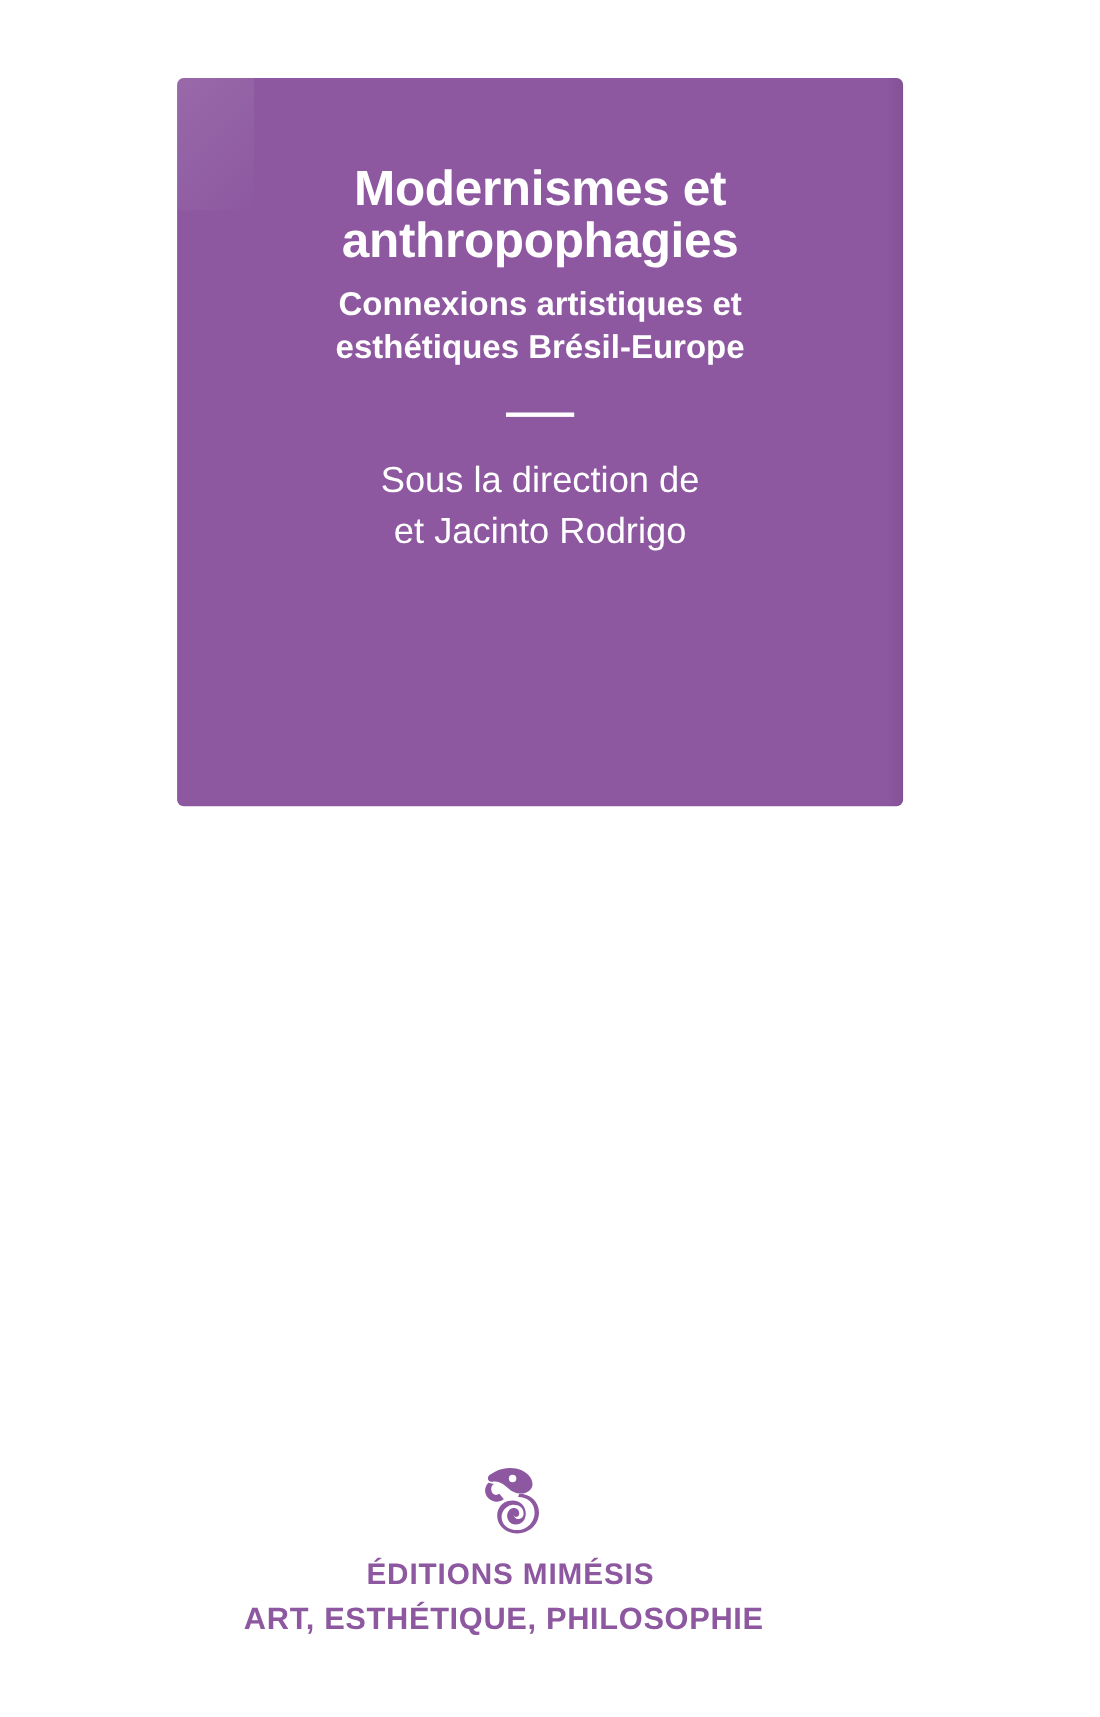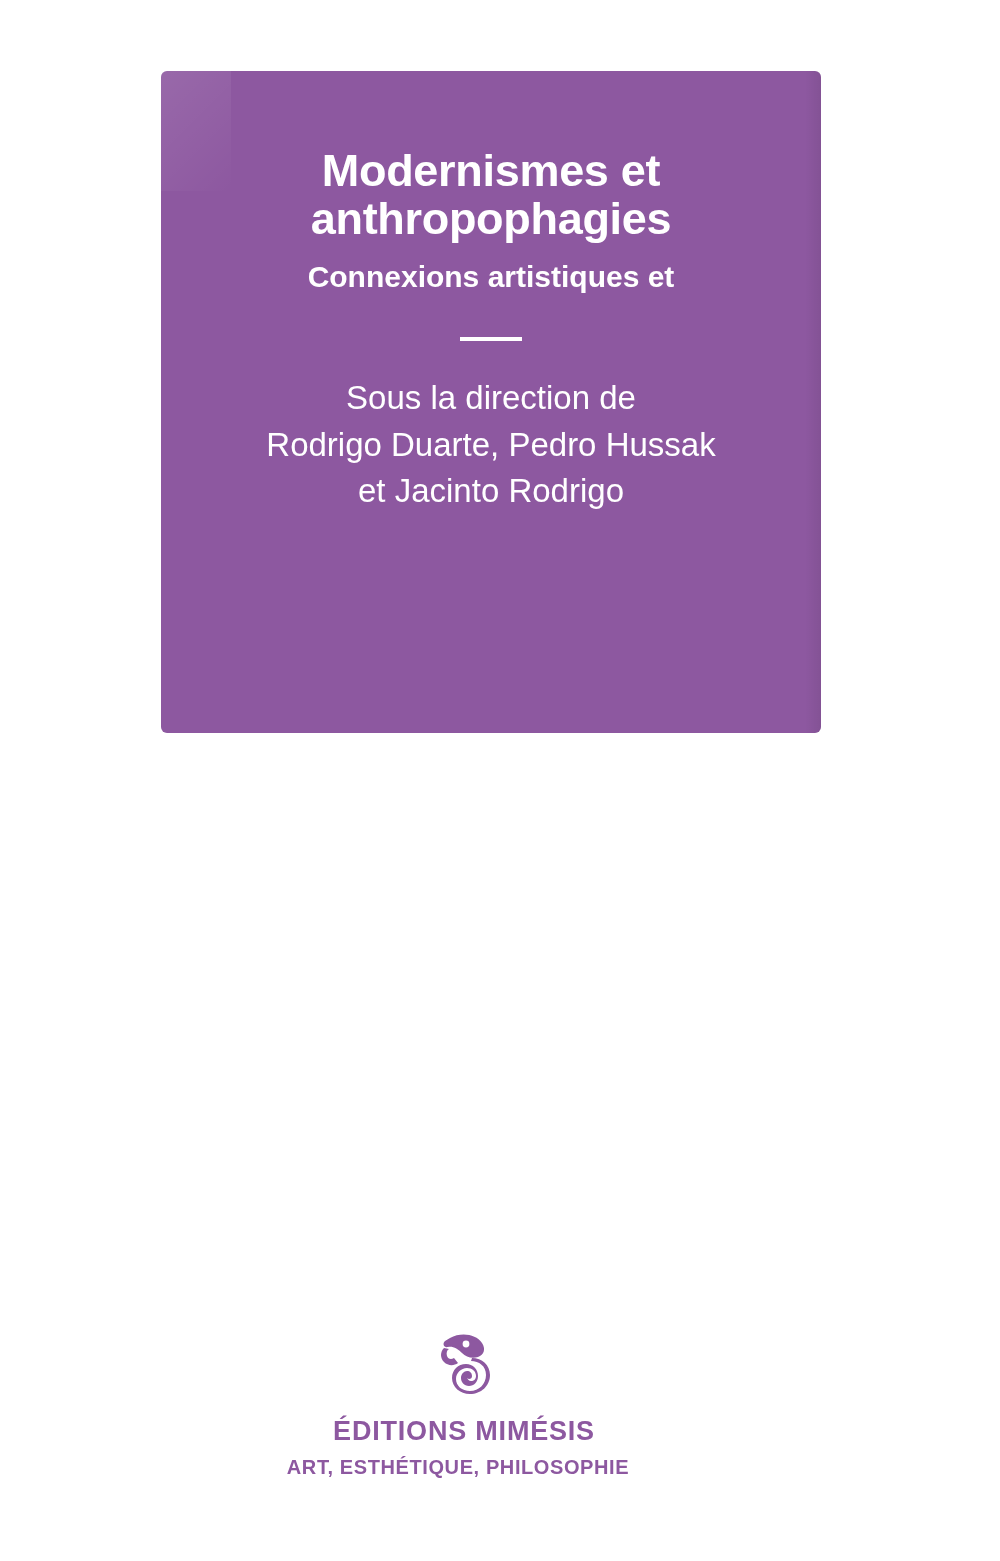--- a/index.html
+++ b/index.html
@@ -110,46 +110,46 @@
     margin: 0 auto 14px auto;
     display: block;
   }
   .publisher-name {
     font-size: 27px;
     font-weight: bold;
     letter-spacing: 0.8px;
     margin: 0;
   }
   .publisher-tagline {
-    font-size: 20px;
+    font-size: 28px;
     font-weight: bold;
     letter-spacing: 0.6px;
     margin: 9px 12px 0 0;
   }
 </style>
 </head>
 <body>
 
 <div class="cover-panel">
   <div class="cover-inner" style="top:76px;">
 
     <h1 class="title">
       <span class="title-line">Modernismes et</span>
       <span class="title-line">anthropophagies</span>
     </h1>
 
     <h2 class="subtitle">
       <span class="subtitle-line">Connexions artistiques et</span>
+      <span class="subtitle-line">esthétiques Brésil-Europe</span>
     </h2>
 
     <hr class="rule">
 
     <div class="editors">
       <span class="editors-line">Sous la direction de</span>
-      <span class="editors-line">Rodrigo Duarte, Pedro Hussak</span>
       <span class="editors-line">et Jacinto Rodrigo</span>
     </div>
 
   </div>
 </div>
 
 <div class="publisher">
 
   <svg class="logo" viewBox="0 0 88 72" aria-hidden="true">
     <g fill="#8d58a0">

